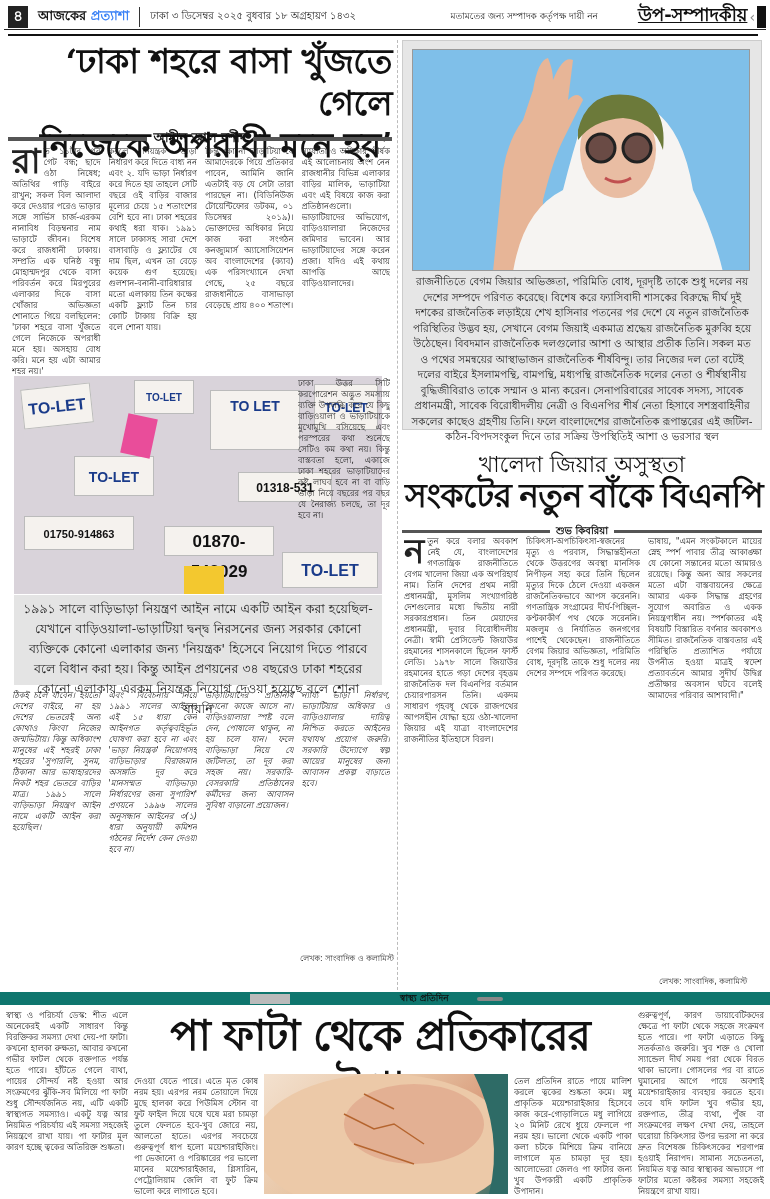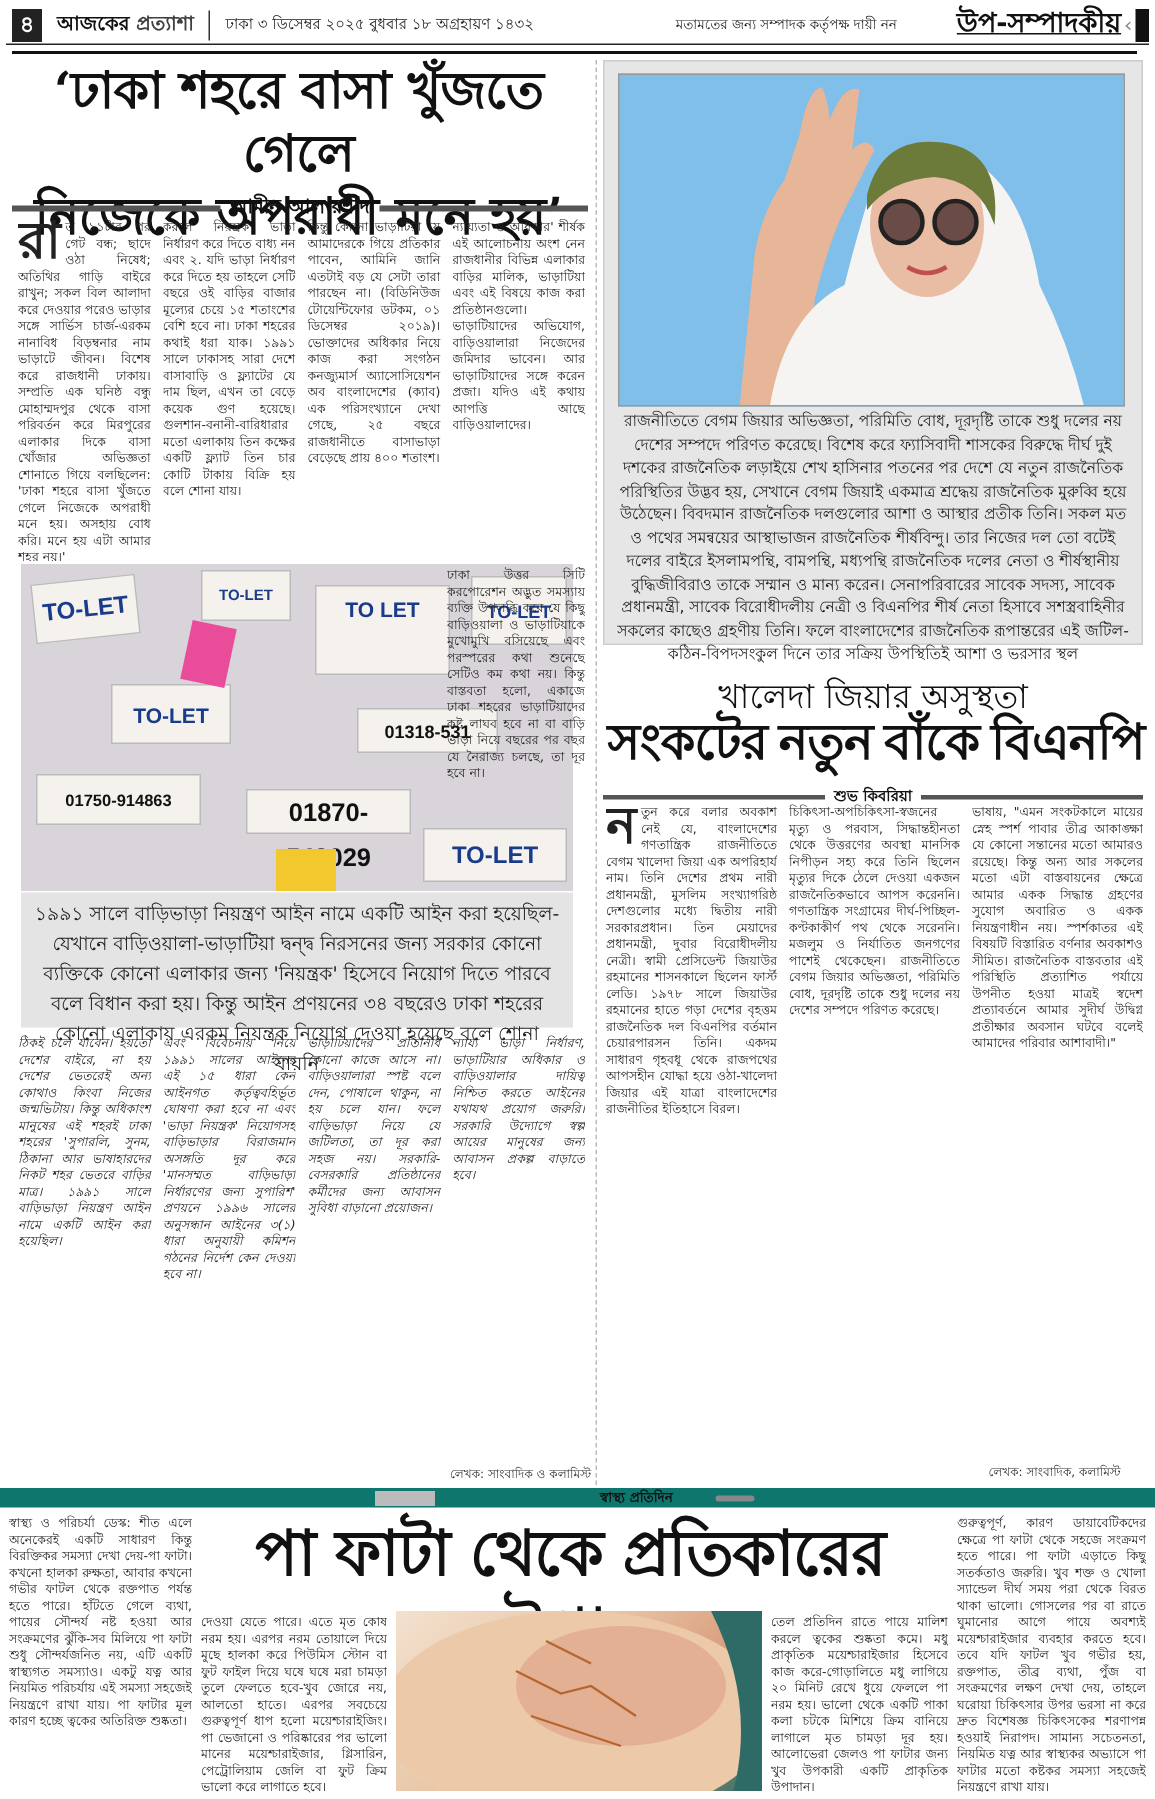--- a/index.html
+++ b/index.html
@@ -3,32 +3,32 @@
 <meta charset="utf-8">
 <style>
   * { box-sizing: border-box; margin: 0; padding: 0; }
   html, body { width: 770px; height: 1199px; background: #ffffff; overflow: hidden; }
   body { font-family: "DejaVu Sans", sans-serif; color: #111; position: relative; }
 
   
   .masthead { position: absolute; left: 4px; top: 4px; width: 762px; height: 26px; display: flex; align-items: center; border-bottom: 1px solid #222; }
   .page-no { width: 20px; height: 22px; background: #222; color: #fff; font-weight: bold; font-size: 15px; display: flex; align-items: center; justify-content: center; margin-left: 4px; }
   .paper-name { font-size: 13px; font-weight: bold; margin-left: 10px; color: #111; }
-  .paper-name .green { color: #404040; }
+  .paper-name .green { color: #3b82f6; }
   .sep { width: 1px; height: 20px; background: #333; margin: 0 10px; }
   .dateline { font-size: 10px; color: #222; }
   .disclaimer { font-size: 9px; color: #222; margin-left: auto; margin-right: 40px; }
   .section { font-size: 18px; font-weight: bold; color: #111; text-decoration: underline; }
   .sec-arrow { font-size: 14px; color: #888; margin-left: 2px; }
   .sec-block { width: 9px; height: 22px; background: #111; margin-left: 2px; }
   .rule-top { position: absolute; left: 8px; top: 34px; width: 750px; height: 2px; background: #111; }
 
   
   .main-head { position: absolute; left: 6px; top: 40px; width: 386px; text-align: center; }
-  .main-head h1 { font-family: "DejaVu Serif", serif; font-size: 34px; line-height: 42px; font-weight: bold; letter-spacing: -0.5px; }
+  .main-head h1 { font-family: "DejaVu Serif", serif; font-size: 34px; line-height: 42px; font-weight: bold; letter-spacing: -0.5px; text-align: right; }
   .byline-row { position: absolute; left: 8px; top: 128px; width: 384px; display: flex; align-items: center; text-align: center; }
   .byline-row .bar { flex: 1; height: 4px; background: #555; }
   .byline-row .byline { font-size: 13px; font-weight: bold; padding: 0 6px; }
   .colgrid { position: absolute; display: grid; column-gap: 8px; }
   .col { font-size: 8.3px; line-height: 11px; color: #222; text-align: justify; overflow: hidden; }
   .dropcap { float: left; font-size: 34px; line-height: 30px; font-weight: bold; margin-right: 3px; font-family: "DejaVu Serif", serif; }
 
   .photo-tolet { position: absolute; left: 14px; top: 376px; width: 368px; height: 218px; overflow: hidden; background: #d9d3da; }
   .photo-tolet .note { position: absolute; background: #f5f2ee; border: 1px solid #bbb; color: #1a3b8a; font-weight: bold; font-family: "Liberation Sans", sans-serif; text-align: center; }
   .caption-box { position: absolute; left: 14px; top: 595px; width: 368px; height: 90px; background: #e4e4e4; font-size: 12.5px; line-height: 20px; text-align: center; padding: 4px 8px; color: #222; }
@@ -38,21 +38,21 @@
   
   .feature-box { position: absolute; left: 402px; top: 40px; width: 360px; height: 390px; background: #e6e6e6; border: 1px solid #ccc; }
   .feature-photo { position: absolute; left: 412px; top: 49px; width: 338px; height: 222px; background: #7fbfe9; overflow: hidden; border: 1px solid #999; }
   .feature-quote { position: absolute; left: 410px; top: 274px; width: 344px; font-size: 10.4px; line-height: 15.5px; text-align: center; color: #222; }
   .kicker { position: absolute; left: 402px; top: 447px; width: 360px; text-align: center; font-size: 22px; font-family: "DejaVu Serif", serif; }
   .feature-title { position: absolute; left: 402px; top: 476px; width: 364px; text-align: center; font-size: 33px; line-height: 40px; font-weight: bold; font-family: Liberation Serif, serif; letter-spacing: -0.5px; }
   .byline2 { position: absolute; left: 402px; top: 523px; width: 360px; display: flex; align-items: center; }
   .byline2 .bar { flex: 1; height: 3px; background: #555; }
   .byline2 .byline { font-size: 10px; font-weight: bold; padding: 0 6px; }
   .writer-note { position: absolute; left: 640px; top: 975px; font-size: 8px; color: #333; margin-left: 19px; }
-  .photo-credit { position: absolute; left: 300px; top: 976px; font-size: 8px; color: #333; }
+  .photo-credit { position: absolute; left: 300px; top: 952px; font-size: 8px; color: #333; }
 
   
   .health-bar { position: absolute; left: 0; top: 992px; width: 770px; height: 13px; background: #0f766e; display: flex; align-items: center; }
   .health-bar .tag { margin-left: 400px; font-size: 9px; font-weight: bold; }
   .health-bar .pill { width: 26px; height: 4px; background: #888; margin-left: 28px; border-radius: 2px; }
   .health-bar .rtab { position: absolute; left: 250px; width: 40px; height: 10px; background: #bbb; top: 2px; }
   .health-title { position: absolute; left: 130px; top: 1010px; width: 500px; text-align: center; font-size: 42px; font-weight: bold; font-family: "DejaVu Serif", serif; letter-spacing: -1px; line-height: 52px; }
   .foot-photo { position: absolute; left: 264px; top: 1074px; width: 244px; height: 120px; overflow: hidden; background: linear-gradient(135deg,#f3e1cf 0%, #e8c6a6 40%, #d89a7a 70%, #2a6e68 100%); }
 </style>
 </head>

